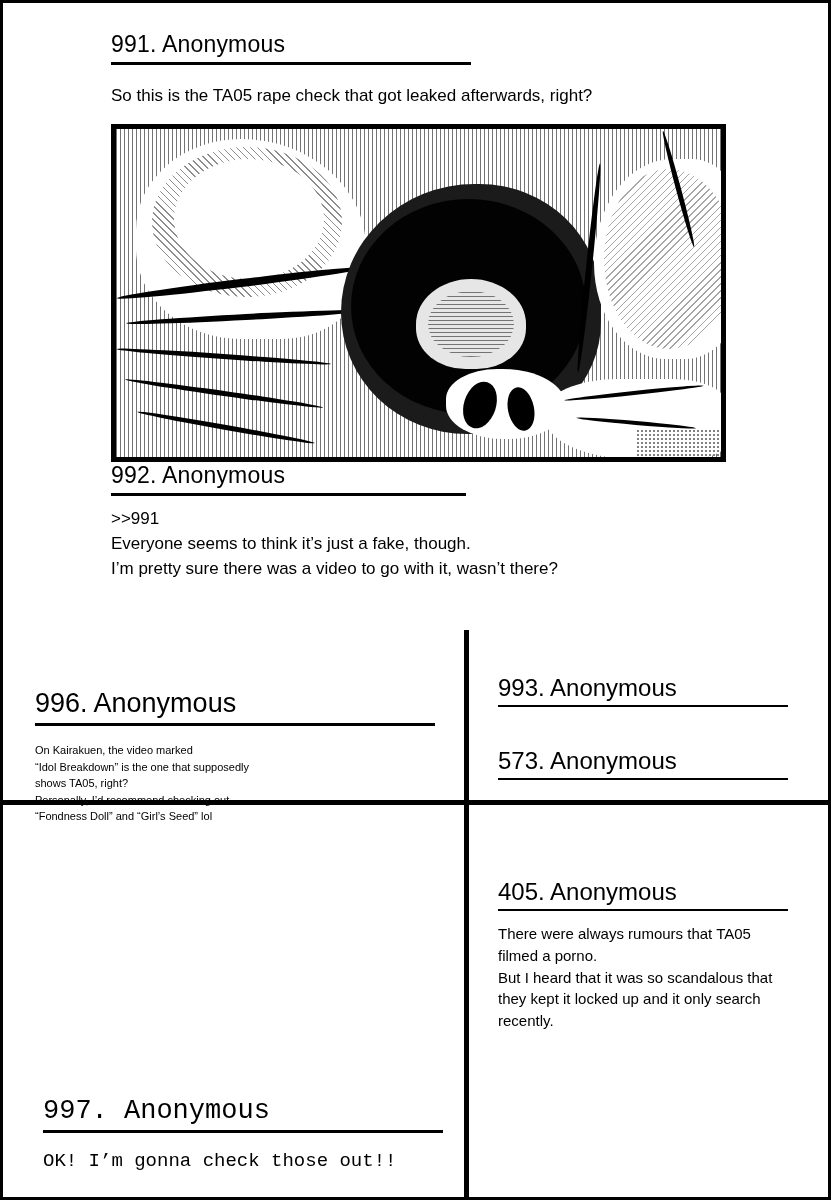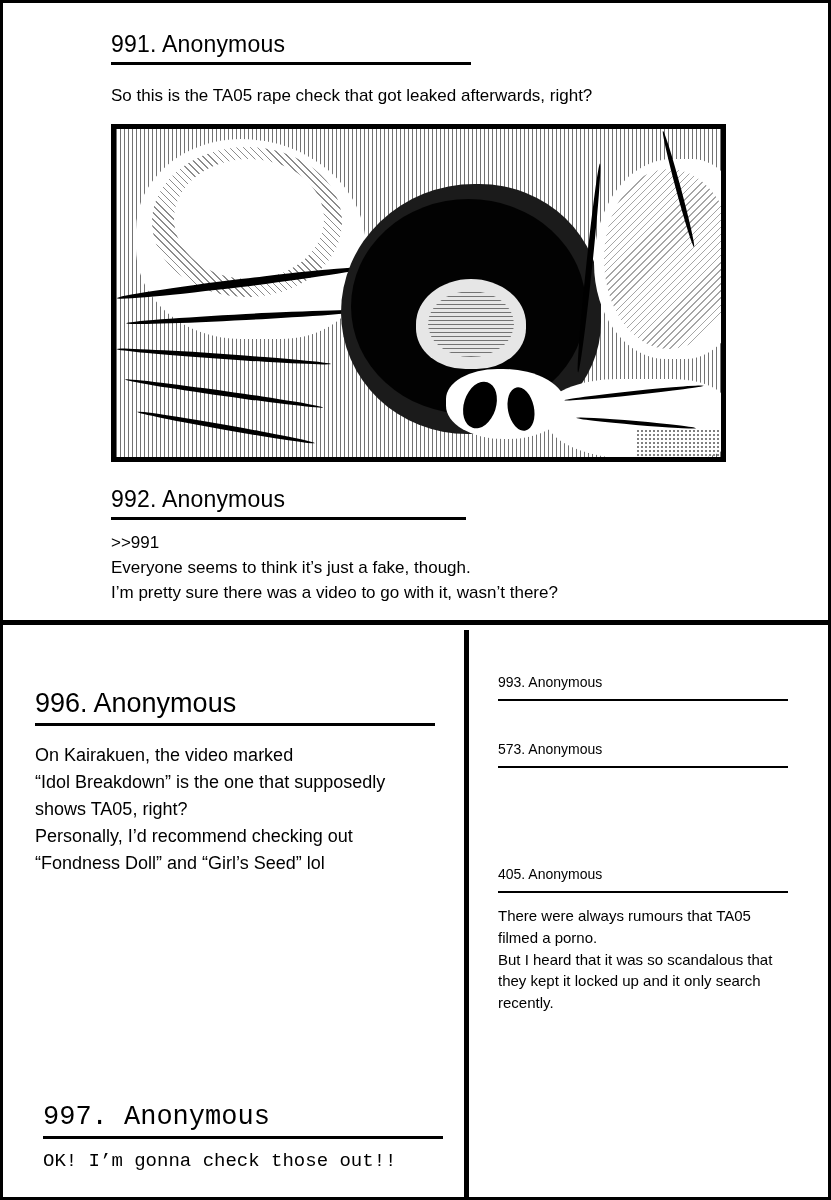--- a/index.html
+++ b/index.html
@@ -17,21 +17,21 @@
   .page {
     position: absolute;
     inset: 0;
     border: 3px solid #000;
   }
 
   
   .panel-top {
     position: absolute;
     left: 0; top: 0; right: 0;
-    height: 622px;
+    height: 802px;
     border-bottom: 5px solid #000;
     padding: 28px 108px 0 108px;
   }
   .post-header {
     font-size: 23px;
     font-weight: 400;
     letter-spacing: 0.2px;
     padding-bottom: 4px;
     margin: 0;
   }
@@ -94,46 +94,46 @@
 
   .big-header {
     font-size: 27px;
     padding-bottom: 4px;
   }
   .big-rule {
     border-bottom: 3px solid #000;
     width: 400px;
   }
   .big-body {
-    font-size: 18px;
+    font-size: 11px;
     line-height: 1.5;
     margin-top: 16px;
     white-space: pre-line;
   }
 
   .sm-header {
-    font-size: 14px;
-    padding-bottom: 9px;
+    font-size: 24px;
+    padding-bottom: 3px;
   }
   .sm-rule {
     border-bottom: 2px solid #000;
     width: 290px;
   }
   .sm-body {
     font-size: 15px;
     line-height: 1.45;
     margin-top: 12px;
     white-space: pre-line;
   }
   .spacer-40 { height: 40px; }
   .spacer-58 { height: 58px; }
 
   .post-996-wrap { margin-top: 6px; }
   .post-997-wrap { position: absolute; left: 40px; bottom: 22px; width: 400px; font-family: Liberation Mono, monospace; }
-  .post-997-wrap .big-body { margin-top: 8px; font-size: 19px; }
+  .post-997-wrap .big-body { margin-top: 14px; font-size: 19px; }
 </style>
 </head>
 <body>
 
 <div class="page">
 
   <div class="panel-top">
 
     <div>
       <div class="post-header">991. Anonymous</div>
@@ -168,21 +168,21 @@
       <div class="art-layer hatch-d2" style="left:488px;top:40px;width:130px;height:180px;opacity:.35;border-radius:55%"></div>
       <div class="art-layer" style="left:470px;top:34px;width:6px;height:210px;background:#000;border-radius:50%;transform:rotate(6deg)"></div>
       <div class="art-layer" style="left:560px;top:0px;width:5px;height:120px;background:#000;border-radius:50%;transform:rotate(-15deg)"></div>
 
       <div class="art-layer" style="left:430px;top:250px;width:180px;height:80px;background:#fff;border-radius:40% 30% 20% 50%;"></div>
       <div class="art-layer" style="left:448px;top:262px;width:140px;height:4px;background:#000;border-radius:50%;transform:rotate(-6deg)"></div>
       <div class="art-layer" style="left:460px;top:292px;width:120px;height:4px;background:#000;border-radius:50%;transform:rotate(5deg)"></div>
       <div class="art-layer dots" style="left:520px;top:300px;width:85px;height:28px;opacity:.5"></div>
     </div>
 
-    <div style="margin-top:24px">
+    <div style="">
       <div class="post-header">992. Anonymous</div>
       <div class="rule w-mid"></div>
       <div class="post-body" style="margin-top:10px">&gt;&gt;991
 Everyone seems to think it’s just a fake, though.
 I’m pretty sure there was a video to go with it, wasn’t there?</div>
     </div>
   </div>
 
   <div class="panel-bottom-left">
     <div class="post-996-wrap">

